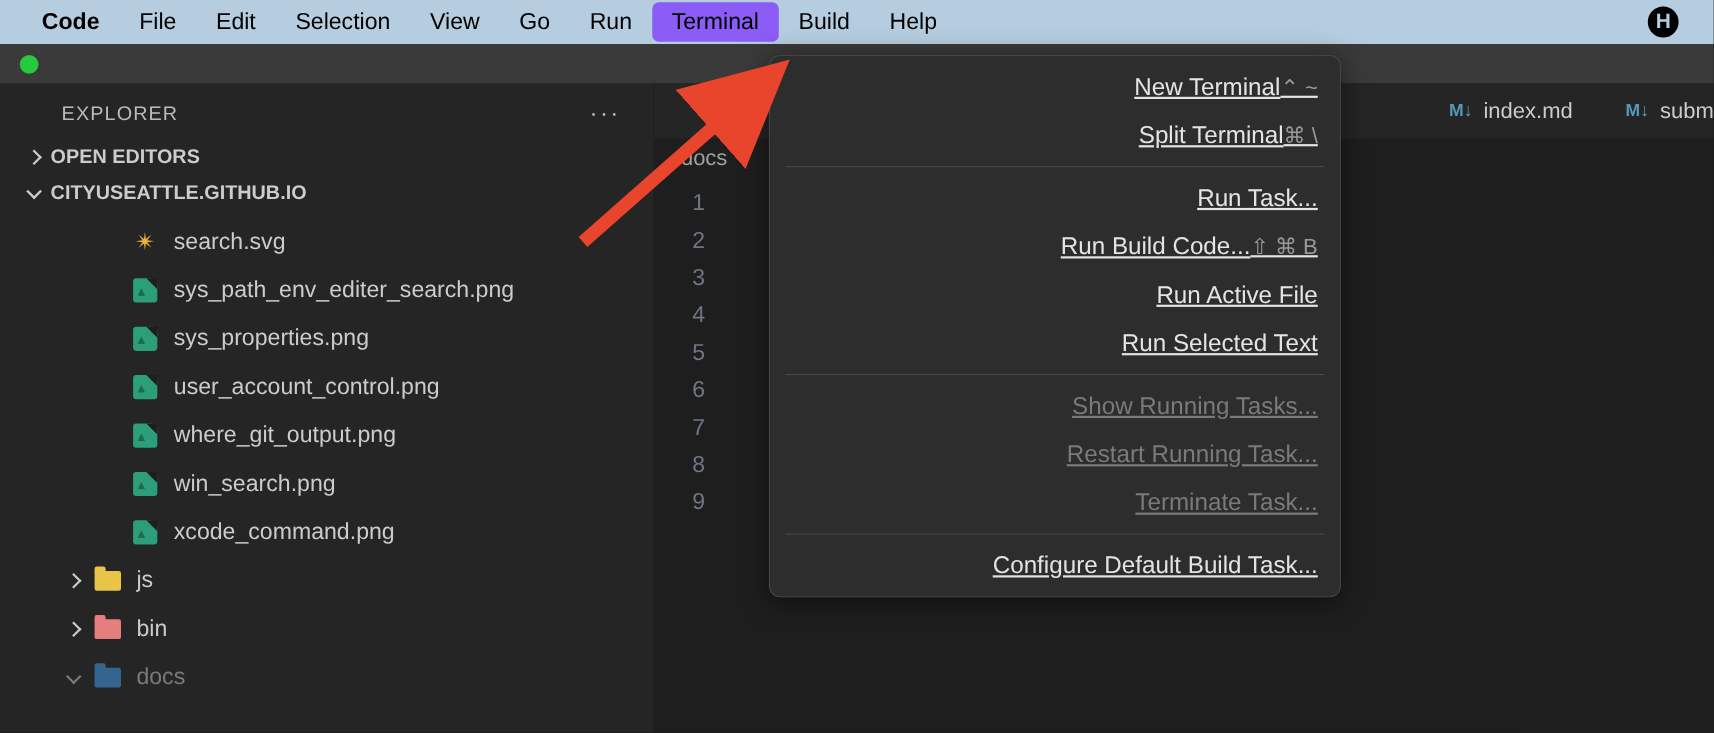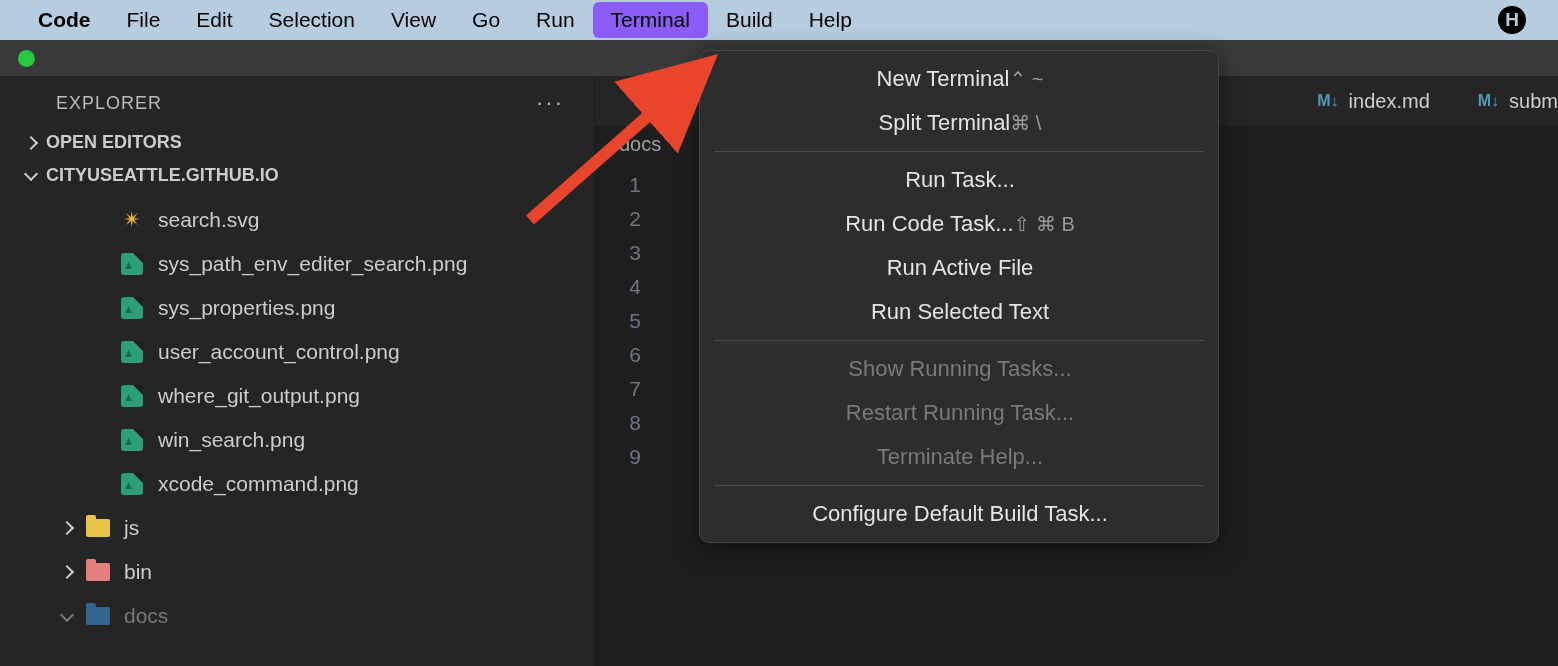--- a/index.html
+++ b/index.html
@@ -255,25 +255,26 @@
       background: #2d2d2d;
       border: 1px solid #454545;
       border-radius: 10px;
       box-shadow: 0 4px 24px rgba(0,0,0,0.5);
       z-index: 1000;
       padding: 6px 0;
     }
     .menu-item {
       display: flex;
       align-items: center;
-      justify-content: center;
+      justify-content: flex-end;
       padding: 9px 20px 9px 22px;
       font-size: 22px;
       color: #e4e4e4;
       cursor: default;
+      text-decoration: underline;
     }
     .menu-item.disabled {
       color: #7a7a7a;
     }
     .menu-shortcut {
       color: #9a9a9a;
       font-size: 20px;
     }
     .menu-sep {
       height: 1px;
@@ -429,38 +430,38 @@
   </div>
   <div class="menu-item">
     <span>Split Terminal</span>
     <span class="menu-shortcut">⌘ \</span>
   </div>
   <div class="menu-sep"></div>
   <div class="menu-item">
     <span>Run Task...</span>
   </div>
   <div class="menu-item">
-    <span>Run Code Task...</span>
+    <span>Run Build Code...</span>
     <span class="menu-shortcut">⇧ ⌘ B</span>
   </div>
   <div class="menu-item">
     <span>Run Active File</span>
   </div>
   <div class="menu-item">
     <span>Run Selected Text</span>
   </div>
   <div class="menu-sep"></div>
   <div class="menu-item disabled">
     <span>Show Running Tasks...</span>
   </div>
   <div class="menu-item disabled">
     <span>Restart Running Task...</span>
   </div>
   <div class="menu-item disabled">
-    <span>Terminate Help...</span>
+    <span>Terminate Task...</span>
   </div>
   <div class="menu-sep"></div>
   <div class="menu-item">
     <span>Configure Default Build Task...</span>
   </div>
 </div>
 
 <svg class="arrow-annotation" width="220" height="220">
   <defs>
     <marker id="arrowhead" markerWidth="8" markerHeight="8" refX="6" refY="4" orient="auto">

